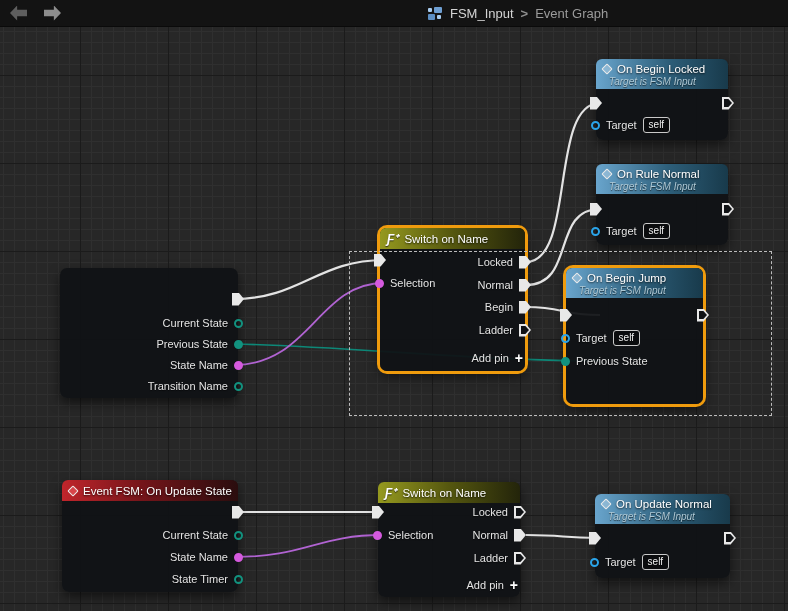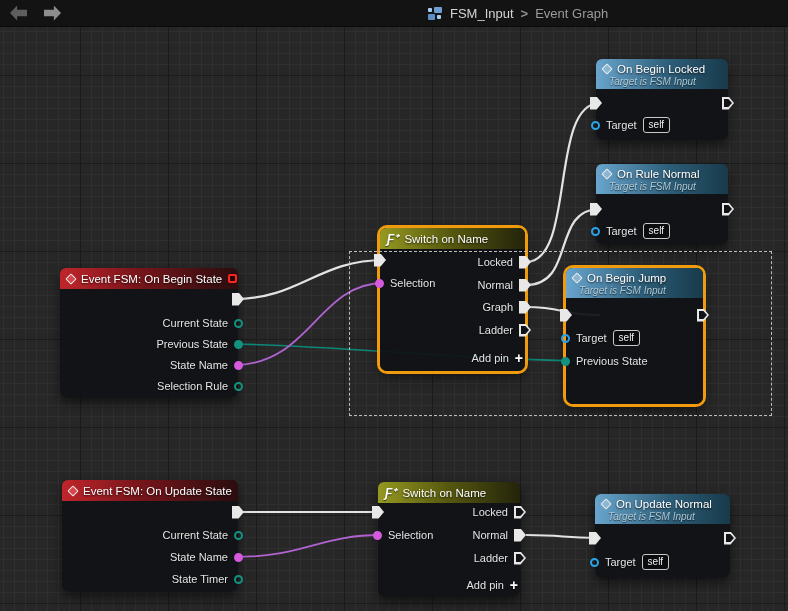--- a/index.html
+++ b/index.html
@@ -101,44 +101,37 @@
     <path class="w-exec" d="M234,299 C300,299 318,260 384,260"></path>
     <path class="w-exec" d="M526,262 C576,262 549,103 600,103"></path>
     <path class="w-exec" d="M526,285 C576,285 551,209 600,209"></path>
     <path class="w-exec" d="M526,307 C565,307 560,315 600,315"></path>
     <path class="w-exec" d="M234,512 C300,512 330,512 382,512"></path>
     <path class="w-name" d="M234,557 C305,557 318,535 382,535"></path>
     <path class="w-exec" d="M526,535 C566,535 560,538 599,538"></path>
   </svg>
 
   <div class="node" style="left:60px;top:268px;width:178px;height:130px;">
-    <div class="hdr red">
-      <div class="hdr-line">
-        <span class="diamond"></span>
-        <span class="title">Event FSM: On Begin State</span>
-        <span class="eventflag"></span>
-      </div>
-    </div>
     <div class="row out" style="top:22px">
         <span class="pexec"></span>
       </div>
     <div class="row out" style="top:46px">
         <span>Current State</span>
         <span class="pc teal"></span>
       </div>
     <div class="row out" style="top:67px">
         <span>Previous State</span>
         <span class="pc teal filled"></span>
       </div>
     <div class="row out" style="top:88px">
         <span>State Name</span>
         <span class="pc magenta filled"></span>
       </div>
     <div class="row out" style="top:109px">
-        <span>Selection Rule</span>
+        <span>Transition Name</span>
         <span class="pc teal"></span>
       </div>
   </div>
 
   <div class="node selected" style="left:380px;top:228px;width:145px;height:143px;">
     <div class="hdr olive">
       <div class="hdr-line">
         <span class="switchicon">Ƒ⁺</span>
         <span class="title">Switch on Name</span>
       </div>
@@ -152,21 +145,21 @@
       </div>
     <div class="row out" style="top:25px">
         <span>Locked</span>
         <span class="pexec"></span>
       </div>
     <div class="row out" style="top:48px">
         <span>Normal</span>
         <span class="pexec"></span>
       </div>
     <div class="row out" style="top:70px">
-        <span>Graph</span>
+        <span>Begin</span>
         <span class="pexec"></span>
       </div>
     <div class="row out" style="top:93px">
         <span>Ladder</span>
         <span class="pexec hollow"></span>
       </div>
     <div class="row out" style="top:121px">
         <span>Add pin</span>
         <span class="plus">+</span>
       </div>

